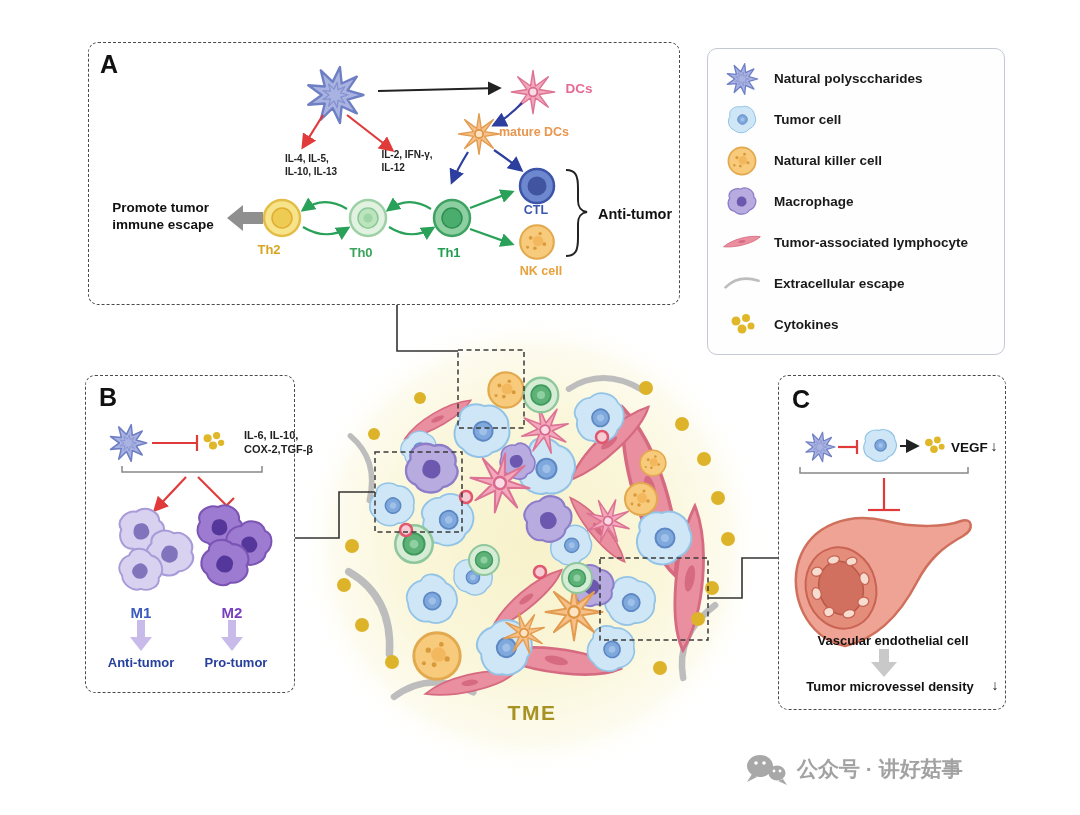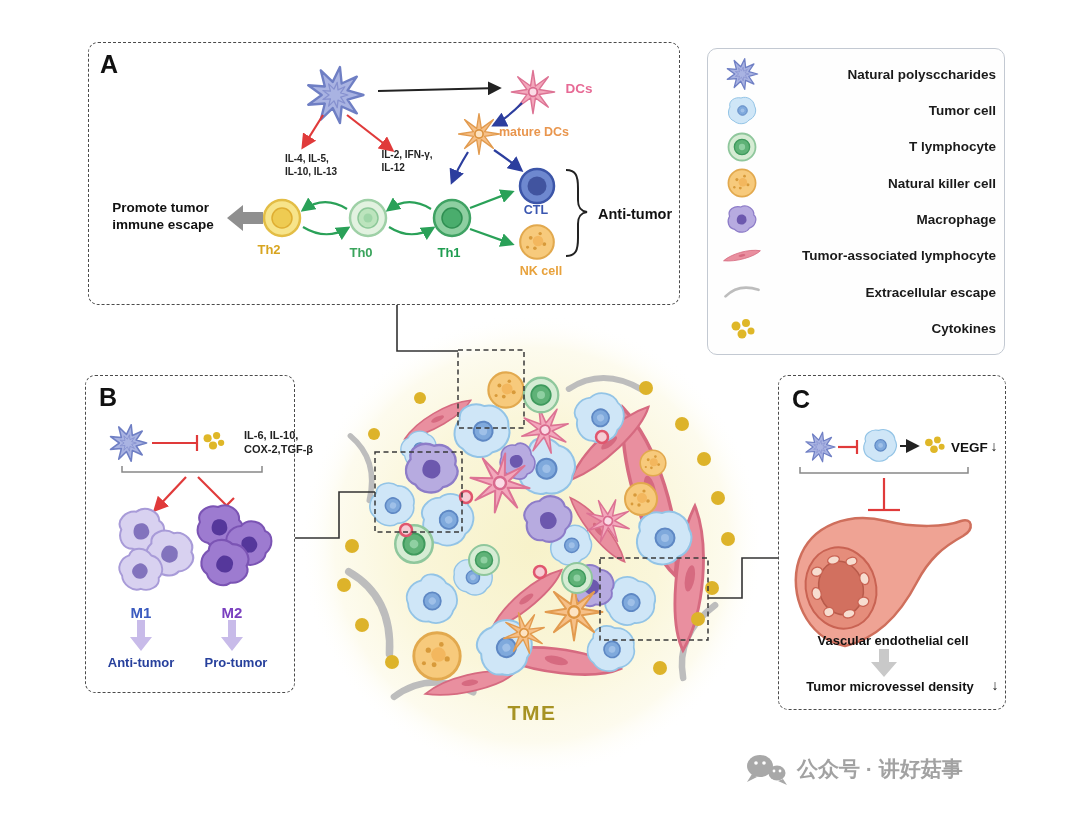--- a/index.html
+++ b/index.html
@@ -9,21 +9,21 @@
   .stage { position:absolute; inset:0; width:1080px; height:815px; }
   svg.canvas { position:absolute; left:0; top:0; }
   .panel { position:absolute; border:1.6px dashed #4a4a4a; border-radius:10px; background:transparent; }
   #panel-a { left:88px; top:42px; width:592px; height:263px; }
   #panel-b { left:85px; top:375px; width:210px; height:318px; }
   #panel-c { left:778px; top:375px; width:228px; height:335px; }
   .panel-letter { position:absolute; font-size:25px; font-weight:bold; color:#111; }
   .legend { position:absolute; left:707px; top:48px; width:298px; height:307px;
             border:1.5px solid #c3c9d2; border-radius:10px; background:#fefefe;
             display:flex; flex-direction:column; justify-content:space-evenly; padding:5px 8px 5px 12px; }
-  .legend-row { display:flex; align-items:center; gap:10px;justify-content:space-between; }
+  .legend-row { display:flex; align-items:center; gap:10px; }
   .legend-icon { width:44px; height:32px; flex:0 0 44px; display:flex; align-items:center; justify-content:center; }
   .legend-label { font-weight:bold; font-size:13.5px; color:#1a1a1a; }
   .lbl { position:absolute; font-weight:bold; white-space:pre-line; line-height:1.28; }
   .center { transform:translate(-50%,-50%); text-align:left; }
 </style>
 </head>
 <body>
 
 <svg style="position:absolute;width:0;height:0" aria-hidden="true">
   <defs>
@@ -378,28 +378,20 @@
       <span class="legend-icon">
           <svg width="44" height="32" viewBox="-22 -16 44 32" overflow="visible">
             <use href="#sym-tumor" transform="scale(0.5)"></use>
           </svg>
         </span>
       <span class="legend-label">Tumor cell</span>
     </div>
     <div class="legend-row">
       <span class="legend-icon">
           <svg width="44" height="32" viewBox="-22 -16 44 32" overflow="visible">
-            <use href="#sym-tcell" transform="scale(0.9)"></use>
-          </svg>
-        </span>
-      <span class="legend-label">T lymphocyte</span>
-    </div>
-    <div class="legend-row">
-      <span class="legend-icon">
-          <svg width="44" height="32" viewBox="-22 -16 44 32" overflow="visible">
             <use href="#sym-nk" transform="scale(0.85)"></use>
           </svg>
         </span>
       <span class="legend-label">Natural killer cell</span>
     </div>
     <div class="legend-row">
       <span class="legend-icon">
           <svg width="44" height="32" viewBox="-22 -16 44 32" overflow="visible">
             <use href="#sym-mac" transform="scale(0.62)"></use>
           </svg>

